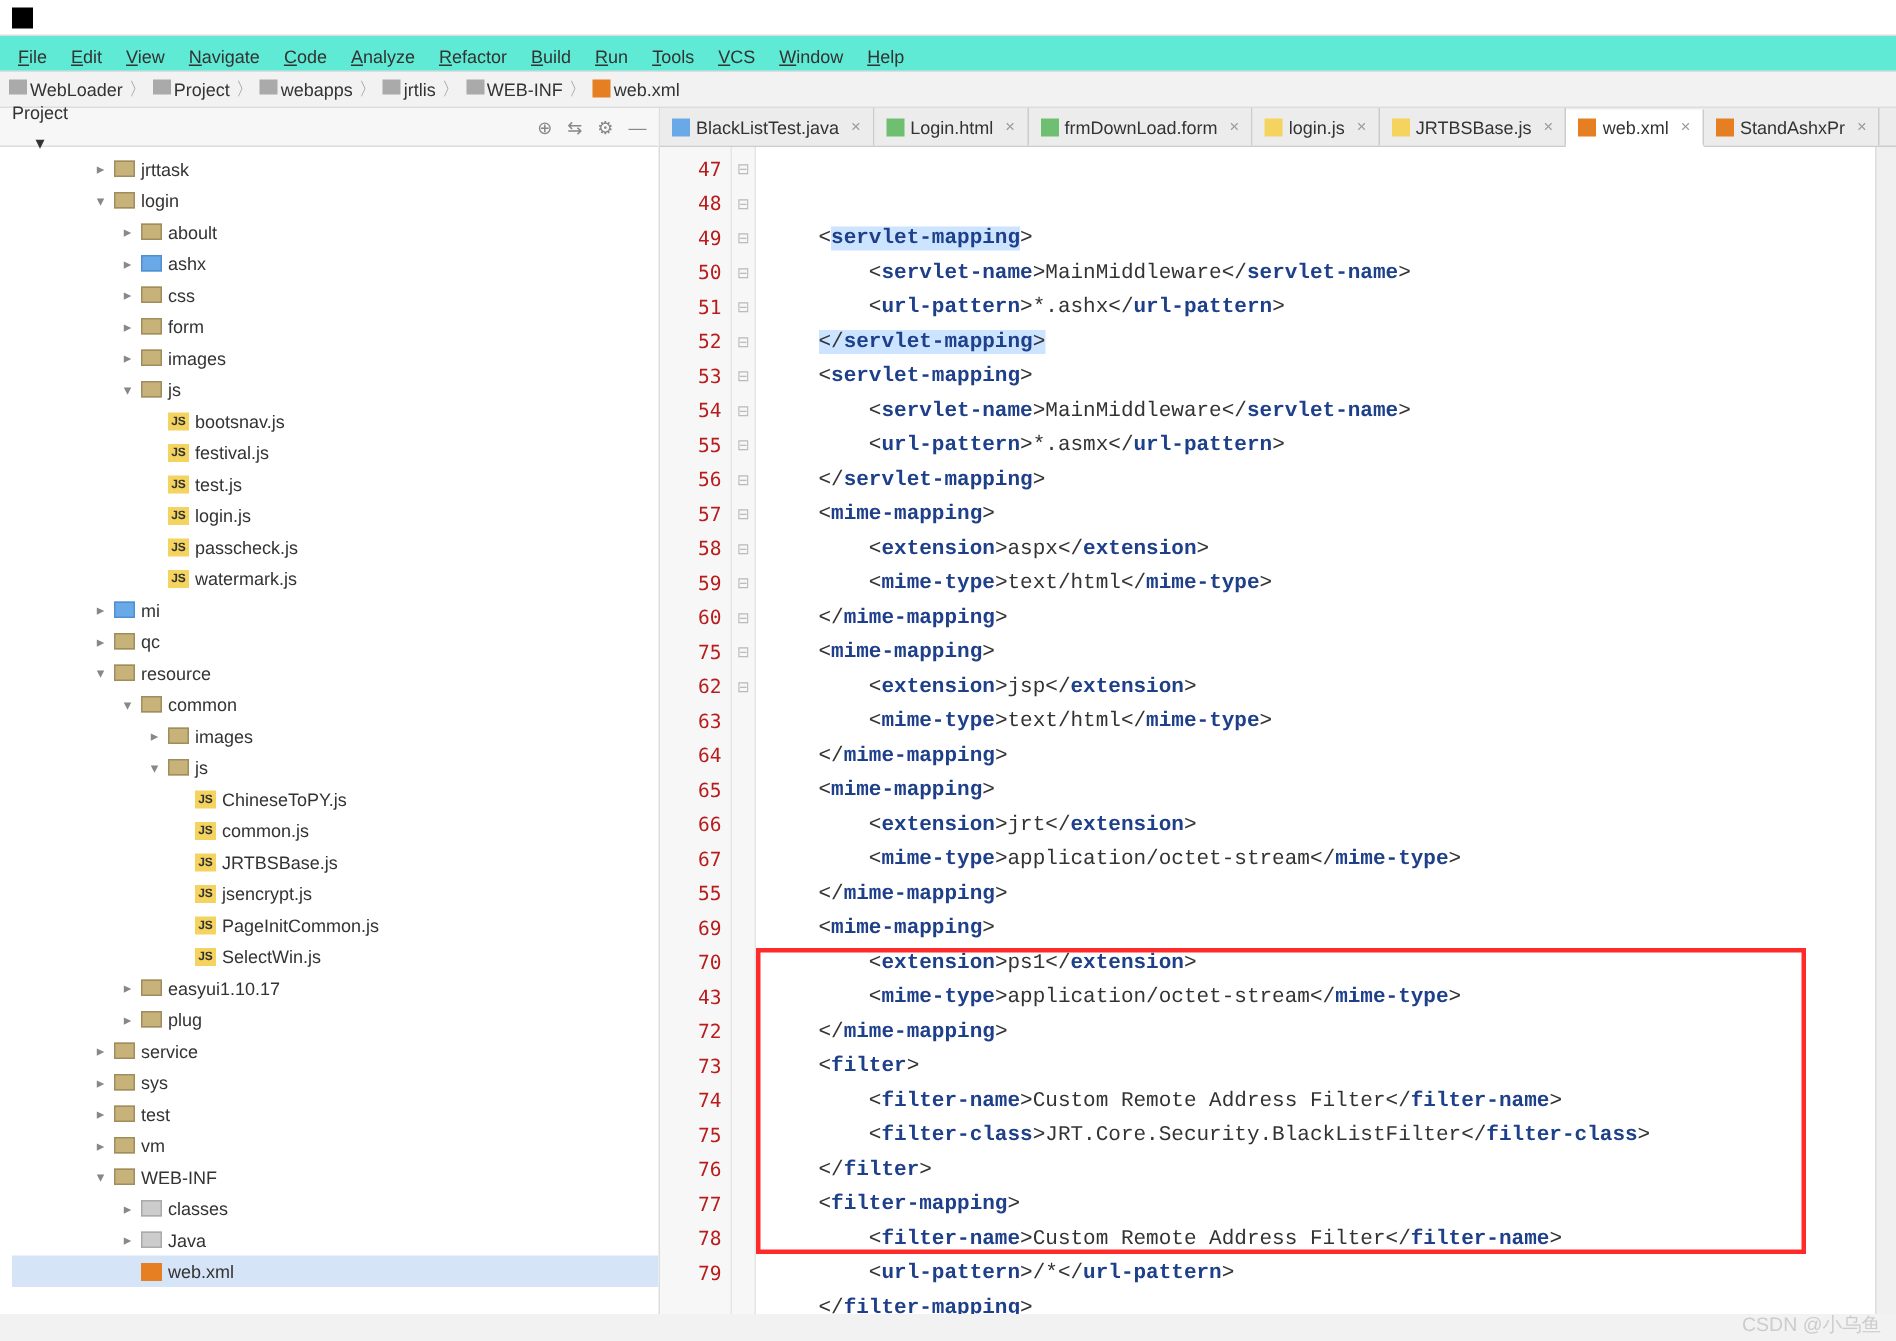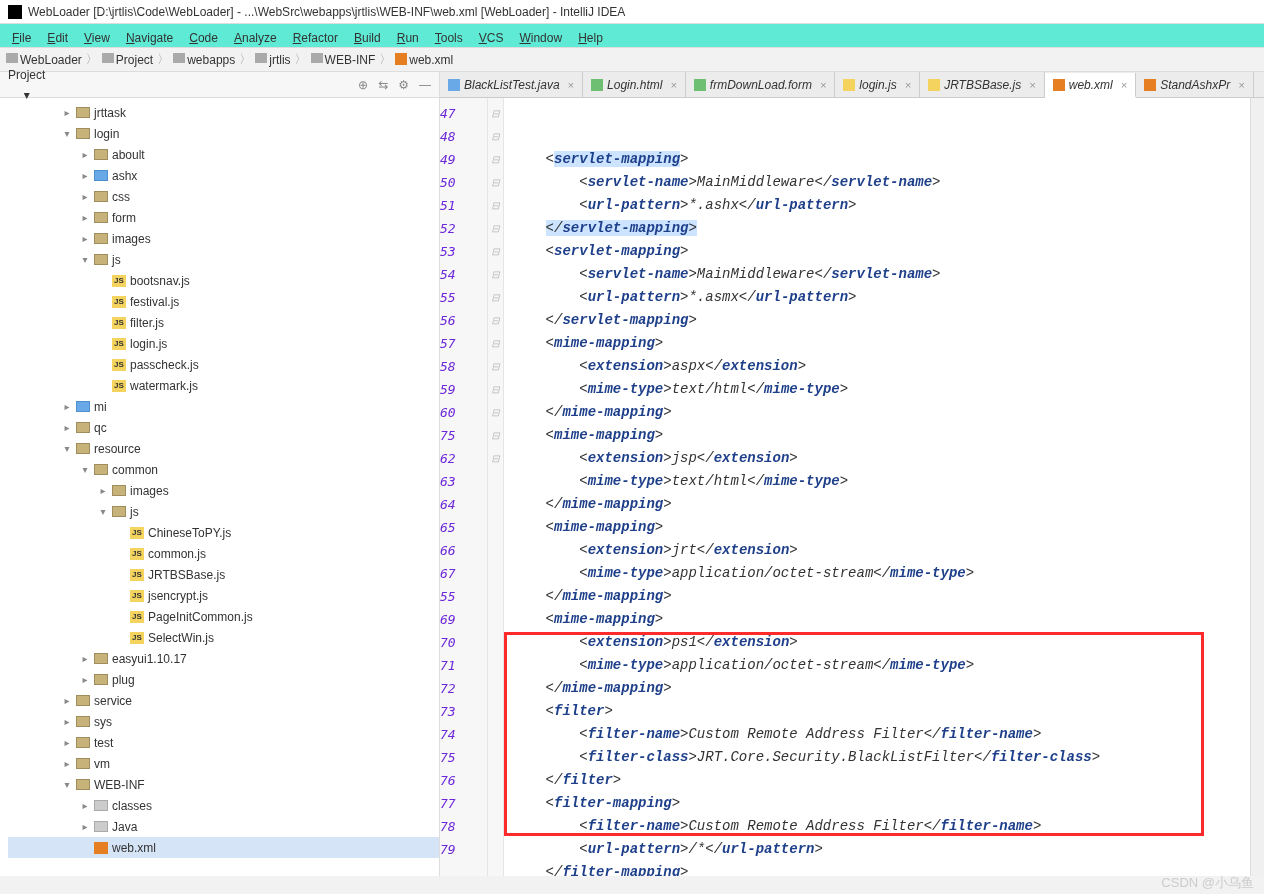--- a/index.html
+++ b/index.html
@@ -22,43 +22,42 @@
 .tree { flex: 1; overflow: auto; padding: 4px 0 4px 8px; }
 .tree-row { display: flex; align-items: center; height: 21px; gap: 4px; white-space: nowrap; }
 .tree-row.sel { background: #d5e4f6; }
 .tw { width: 10px; color:#888; font-size:10px; text-align:center; cursor:default;}
 .folder-ico { width: 14px; height: 11px; background: #c7b27a; border: 1px solid #a08d5e; }
 .folder-grey { width: 14px; height: 11px; background: #ccc; border: 1px solid #aaa; }
 .folder-blue { width: 14px; height: 11px; background: #6aa9e8; border: 1px solid #4d8fd0; }
 .file-js { width: 14px; height: 12px; background: #f4d35e; font-size: 8px; line-height:12px; text-align:center; font-weight:bold; color:#333;}
 .file-xml { width: 14px; height: 12px; background: #e67e22; }
 .file-html { width: 14px; height: 12px; background: #6fbf73; }
-.editor { flex: 1; display: flex; flex-direction: column; background: #fff; font-style: italic; }
+.editor { flex: 1; display: flex; flex-direction: column; background: #fff; }
 .tabs { height: 26px; border-bottom: 1px solid #ccc; display: flex; align-items: stretch; background:#ececec;}
 .tab { display: flex; align-items: center; gap: 4px; padding: 0 8px; border-right: 1px solid #ccc; font-size: 12px; background:#ececec; cursor:default;}
 .tab.active { background: #fff; border-bottom: 2px solid #fff; position:relative; top:1px;}
 .tab .close { color: #999; font-size: 11px; margin-left: 4px; }
 .tab-ico { width:12px; height:12px; display:inline-block;}
 .tab-ico.java{background:#6aa9e8;} .tab-ico.html{background:#6fbf73;} .tab-ico.js{background:#f4d35e;} .tab-ico.xml{background:#e67e22;}
 .code-area { flex:1; display:flex; overflow:hidden; position:relative;}
-.gutter { width:48px; background:#f7f7f7; border-right:1px solid #e5e5e5; padding:4px 6px 0 0; color:#6d28d9; font-family:Consolas,monospace; font-size:13px; line-height:23px;}
+.gutter { width:48px; background:#f7f7f7; border-right:1px solid #e5e5e5; text-align:right; padding:4px 6px 0 0; color:#b91c1c; font-family:Consolas,monospace; font-size:13px; line-height:23px;}
 .fold-col { width:16px; background:#f7f7f7; border-right:1px solid #e5e5e5; padding-top:4px; line-height:23px; text-align:center; color:#bbb; font-size:10px;}
 .code { flex:1; font-family:Consolas,"Courier New",monospace; font-size:14px; line-height:23px; padding:4px 0 0 8px; white-space:pre; overflow:auto; position:relative;}
 .t-tag{color:#1e3f8a; font-weight:bold;}
 .t-sel{background:#cce4ff;}
 .red-box{position:absolute; border:3px solid #ff2a2a; }
 .watermark { position:absolute; right:10px; bottom:2px; color:#ccc; font-size:13px;}
 .scrollbar-v { width:14px; background:#f0f0f0; border-left:1px solid #ddd;}
 </style>
 </head>
 <body>
 
 <div class="titlebar">
   <span class="ij-icon"></span>
-  <span>WebLoader [D:\jrtlis\Code\WebLoader] - ...\WebSrc\webapps\jrtlis\WEB-INF\web.xml [WebLoader] - IntelliJ IDEA</span>
 </div>
 
 <div class="menubar" id="menubar">
     <span><u>F</u>ile</span>
     <span><u>E</u>dit</span>
     <span><u>V</u>iew</span>
     <span><u>N</u>avigate</span>
     <span><u>C</u>ode</span>
     <span><u>A</u>nalyze</span>
     <span><u>R</u>efactor</span>
@@ -163,21 +162,21 @@
           <span>bootsnav.js</span>
         </div>
         <div class="tree-row" style="padding-left: 90px;">
           <span class="tw"></span>
           <span class="file-js">JS</span>
           <span>festival.js</span>
         </div>
         <div class="tree-row" style="padding-left: 90px;">
           <span class="tw"></span>
           <span class="file-js">JS</span>
-          <span>filter.js</span>
+          <span>test.js</span>
         </div>
         <div class="tree-row" style="padding-left: 90px;">
           <span class="tw"></span>
           <span class="file-js">JS</span>
           <span>login.js</span>
         </div>
         <div class="tree-row" style="padding-left: 90px;">
           <span class="tw"></span>
           <span class="file-js">JS</span>
           <span>passcheck.js</span>
@@ -357,21 +356,21 @@
           <div>75</div>
           <div>62</div>
           <div>63</div>
           <div>64</div>
           <div>65</div>
           <div>66</div>
           <div>67</div>
           <div>55</div>
           <div>69</div>
           <div>70</div>
-          <div>71</div>
+          <div>43</div>
           <div>72</div>
           <div>73</div>
           <div>74</div>
           <div>75</div>
           <div>76</div>
           <div>77</div>
           <div>78</div>
           <div>79</div>
         </div>
       <div class="fold-col" id="foldcol">

